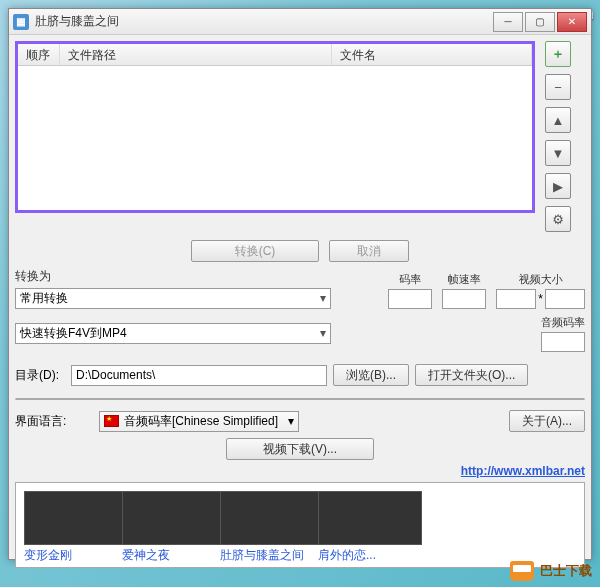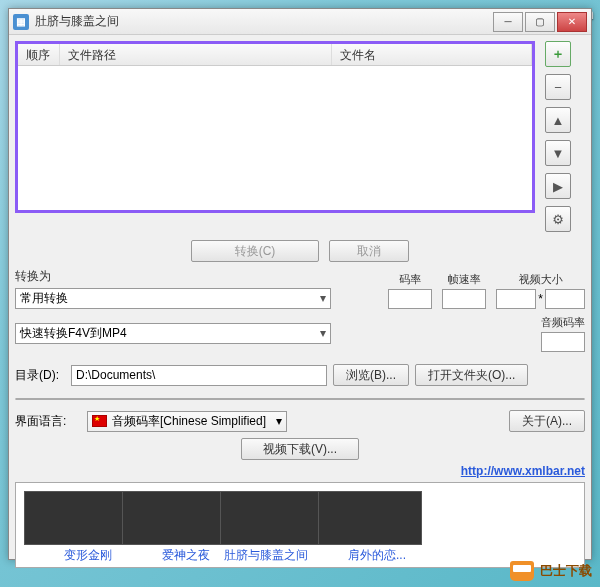--- a/index.html
+++ b/index.html
@@ -143,21 +143,21 @@
 }
 .field-group { text-align: center; }
 .field-label { font-size: 11px; color: #333; display: block; margin-bottom: 2px; }
 .progress {
   height: 16px;
   border: 1px solid #aaa;
   background: linear-gradient(#eee, #ddd);
   border-radius: 2px;
   margin: 6px 0;
 }
-.lang-row { display: flex; align-items: center; gap: 12px; margin: 4px 0; }
+.lang-row { display: flex; align-items: center; gap: 24px; margin: 4px 0; }
 .lang-select {
   height: 21px;
   border: 1px solid #999;
   background: linear-gradient(#fafafa, #eee);
   padding: 0 20px 0 24px;
   position: relative;
   cursor: pointer;
   display: inline-flex;
   align-items: center;
 }
@@ -179,21 +179,21 @@
 }
 .link { color: #2a5adb; text-decoration: underline; cursor: pointer; }
 .thumbs {
   border: 1px solid #aaa;
   background: #fff;
   padding: 8px;
   display: flex;
   gap: 10px;
   height: 86px;
 }
-.thumb { width: 88px; text-align: right; cursor: pointer; }
+.thumb { width: 88px; text-align: left; cursor: pointer; }
 .thumb .img {
   width: 104px; height: 54px;
   background: #333;
   border: 1px solid #555;
   margin-bottom: 2px;
 }
 .thumb .cap { color: #2a5adb; font-size: 12px; white-space: nowrap; overflow: hidden; }
 .watermark {
   position: absolute;
   right: 6px; top: 6px;
@@ -327,21 +327,21 @@
       <span style="width:60px">界面语言:</span>
       <div class="lang-select">
         <span class="flag"></span>
         <span>音频码率[Chinese Simplified]</span>
       </div>
       <div style="flex:1"></div>
       <div class="btn">关于(A)...</div>
     </div>
 
     <div class="btn-row" style="margin:2px 0">
-      <div class="btn" style="width:118px;justify-content:center">视频下载(V)...</div>
+      <div class="btn" style="width:148px;justify-content:center">视频下载(V)...</div>
     </div>
 
     <div class="link-row">
       <span class="link">http://www.xmlbar.net</span>
     </div>
 
     <div class="thumbs">
       <div class="thumb">
         <div class="img t1"></div>
         <div class="cap">变形金刚</div>

